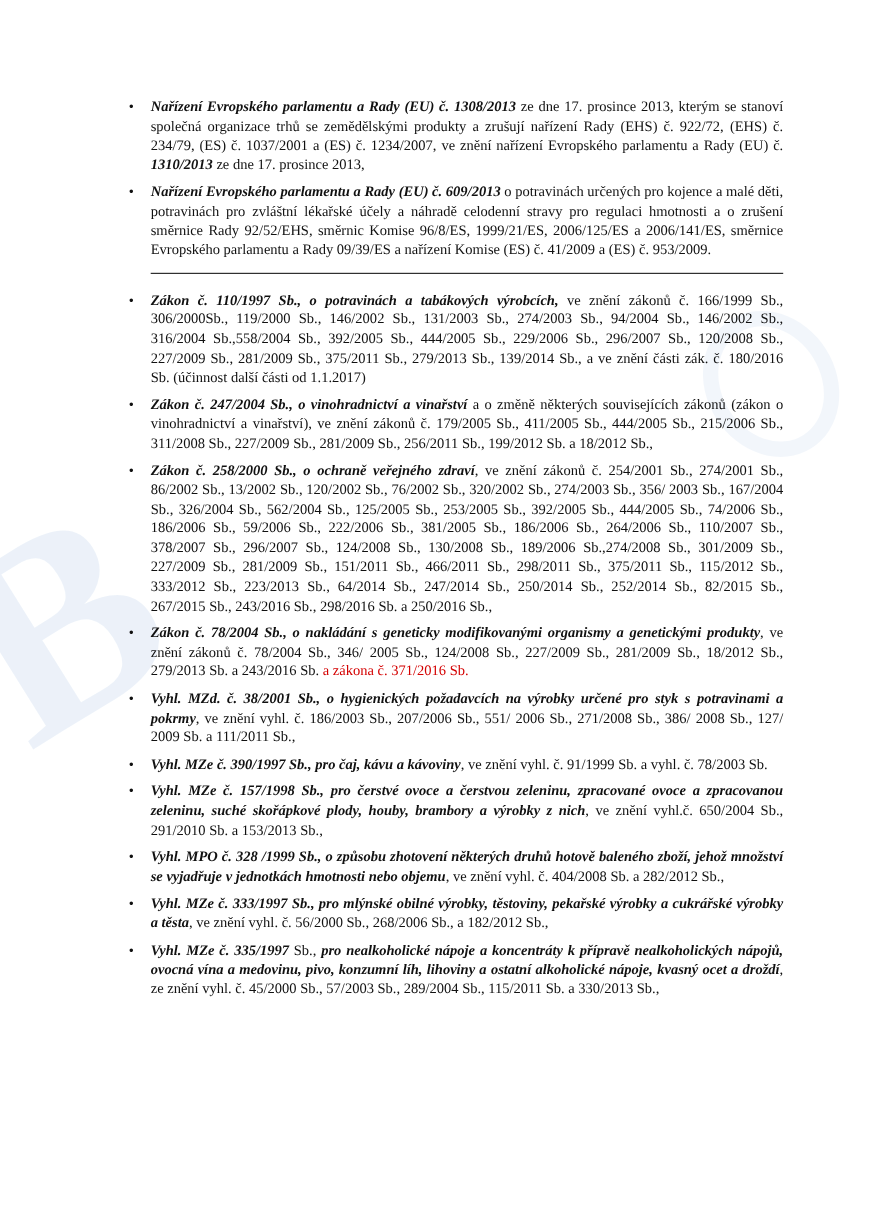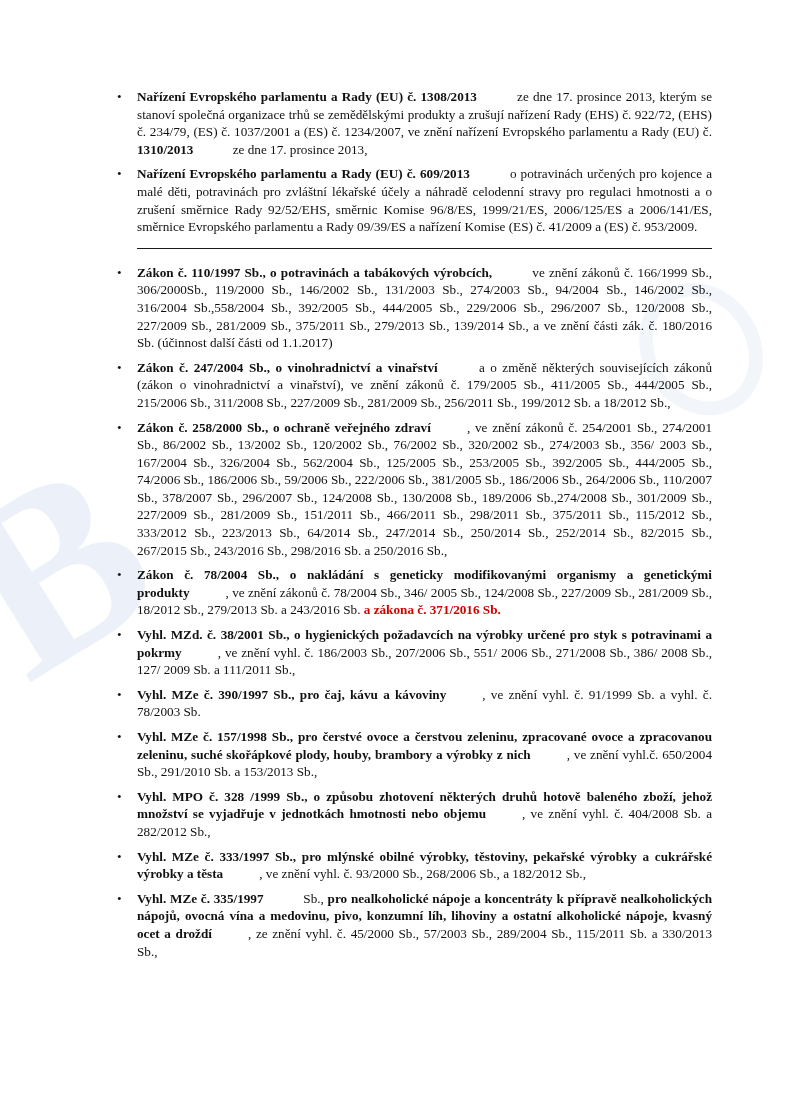--- a/index.html
+++ b/index.html
@@ -54,23 +54,23 @@
   }
   .bullet {
     flex: 0 0 20px;
     width: 20px;
     text-align: left;
   }
   .text {
     flex: 1 1 auto;
     text-align: justify;
   }
-  .seg-bold { font-weight: bold; }
-  .seg-normal { font-weight: normal; margin-left: 36px; }
-  .seg-bold-red { font-weight: bold; }
+  .seg-bold { font-weight: bold; font-style: italic; }
+  .seg-normal { font-weight: normal; }
+  .seg-bold-red { font-weight: normal; }
   .separator {
     margin: 12px 0 15px 20px;
     border-top: 1.3px solid #1a1a1a;
     height: 0;
   }
 </style>
 </head>
 <body>
 
 <div class="page">
@@ -113,20 +113,20 @@
       <div class="item">
         <span class="bullet">•</span>
         <div class="text"><span class="seg seg-bold">Vyhl. MZe č. 157/1998 Sb., pro čerstvé ovoce a čerstvou zeleninu, zpracované ovoce a zpracovanou zeleninu, suché skořápkové plody, houby, brambory a výrobky z nich</span><span class="seg seg-normal">, ve znění vyhl.č. 650/2004 Sb., 291/2010 Sb. a 153/2013 Sb.,</span></div>
       </div>
       <div class="item">
         <span class="bullet">•</span>
         <div class="text"><span class="seg seg-bold">Vyhl. MPO č. 328 /1999 Sb., o způsobu zhotovení některých druhů hotově baleného zboží, jehož množství se vyjadřuje v jednotkách hmotnosti nebo objemu</span><span class="seg seg-normal">, ve znění vyhl. č. 404/2008 Sb. a 282/2012 Sb.,</span></div>
       </div>
       <div class="item">
         <span class="bullet">•</span>
-        <div class="text"><span class="seg seg-bold">Vyhl. MZe č. 333/1997 Sb., pro mlýnské obilné výrobky, těstoviny, pekařské výrobky a cukrářské výrobky a těsta</span><span class="seg seg-normal">, ve znění vyhl. č. 93/2000 Sb., 268/2006 Sb., a 182/2012 Sb.,</span></div>
+        <div class="text"><span class="seg seg-bold">Vyhl. MZe č. 333/1997 Sb., pro mlýnské obilné výrobky, těstoviny, pekařské výrobky a cukrářské výrobky a těsta</span><span class="seg seg-normal">, ve znění vyhl. č. 56/2000 Sb., 268/2006 Sb., a 182/2012 Sb.,</span></div>
       </div>
       <div class="item">
         <span class="bullet">•</span>
         <div class="text"><span class="seg seg-bold">Vyhl. MZe č. 335/1997</span><span class="seg seg-normal"> Sb., </span><span class="seg seg-bold">pro nealkoholické nápoje a koncentráty k přípravě nealkoholických nápojů, ovocná vína a medovinu, pivo, konzumní líh, lihoviny a ostatní alkoholické nápoje, kvasný ocet a droždí</span><span class="seg seg-normal">, ze znění vyhl. č. 45/2000 Sb., 57/2003 Sb., 289/2004 Sb., 115/2011 Sb. a 330/2013 Sb.,</span></div>
       </div>
     </div>
 </div>
 
 </body></html>

